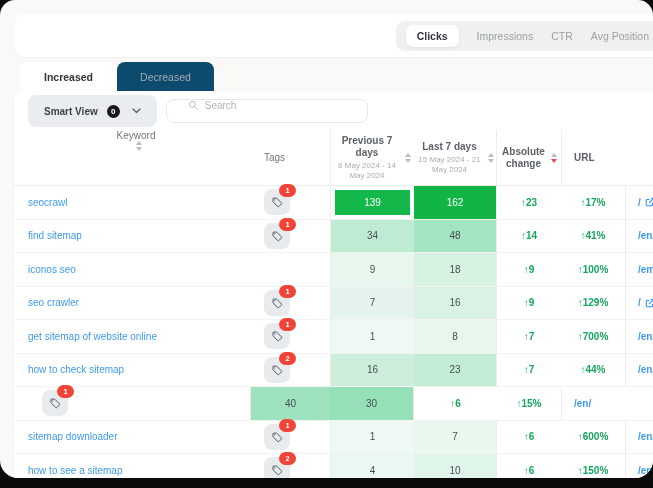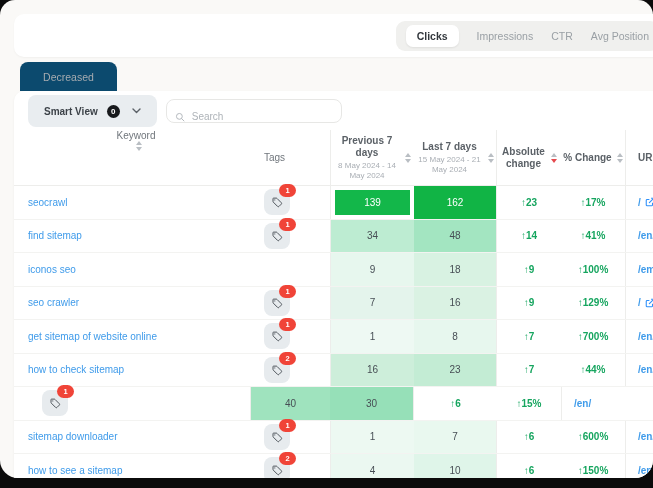--- a/index.html
+++ b/index.html
@@ -46,22 +46,22 @@
     display:flex;align-items:center;gap:9px;background:#e9edf0;border-radius:8px;
     height:32px;padding:0 16px;cursor:pointer;
   }
   .smartview .lbl{font-size:10px;font-weight:700;color:#3c4248;}
   .sv-badge{
     width:13px;height:13px;border-radius:50%;background:#17191c;color:#fff;
     font-size:8px;display:flex;align-items:center;justify-content:center;font-weight:700;
   }
   .sv-chevron{display:flex;align-items:center;margin-left:3px;}
   .searchbox{
-    display:flex;align-items:flex-end;gap:7px;width:158px;height:22px;
-    border:1px solid #e7e7e5;border-radius:8px;background:#fff;padding:0 8px;
+    display:flex;align-items:flex-start;gap:7px;width:158px;height:22px;
+    border:1px solid #e7e7e5;border-radius:8px;background:#fff;padding:0 21px;
   }
   .searchbox .ph{font-size:10px;color:#aeb3b8;}
   
   .thead,.trow,.rowpeek{
     display:grid;
     grid-template-columns:222px 80px 84px 83px 64px 64px 60px;
     padding-left:14px;
   }
   .thead{height:55px;border-bottom:1px solid #ededeb;}
   .th{display:flex;align-items:center;font-size:10px;color:#70767c;}
@@ -101,20 +101,21 @@
 
   <div class="topbar"></div>
   <div class="segmented">
     <span class="seg-item active">Clicks</span>
     <span class="seg-item">Impressions</span>
     <span class="seg-item">CTR</span>
     <span class="seg-item">Avg Position</span>
   </div>
 
   <div class="tabs">
+    <div class="tab active">Increased</div>
     <div class="tab inactive">Decreased</div>
   </div>
 
   <div class="card">
 
     <div class="toolbar">
       <div class="smartview">
         <span class="lbl">Smart View</span>
         <span class="sv-badge">0</span>
         <span class="sv-chevron icon">
@@ -165,27 +166,20 @@
             <span class="tri-down"></span>
           </span>
       </div>
       <div class="th center">
         <span class="th-title" style="max-width:44px;text-align:center;">Absolute change</span>
         <span class="sort desc-active">
             <span class="tri-up"></span>
             <span class="tri-down"></span>
           </span>
       </div>
-      <div class="th center">
-        <span class="th-title">% Change</span>
-        <span class="sort">
-            <span class="tri-up"></span>
-            <span class="tri-down"></span>
-          </span>
-      </div>
       <div class="th col-sep-l">
         <span class="th-title" style="padding-left:12px;">URL</span>
       </div>
     </div>
 
     <div>
         <div class="trow">
     <div class="td">
       <span class="kw">seocrawl</span>
     </div>

